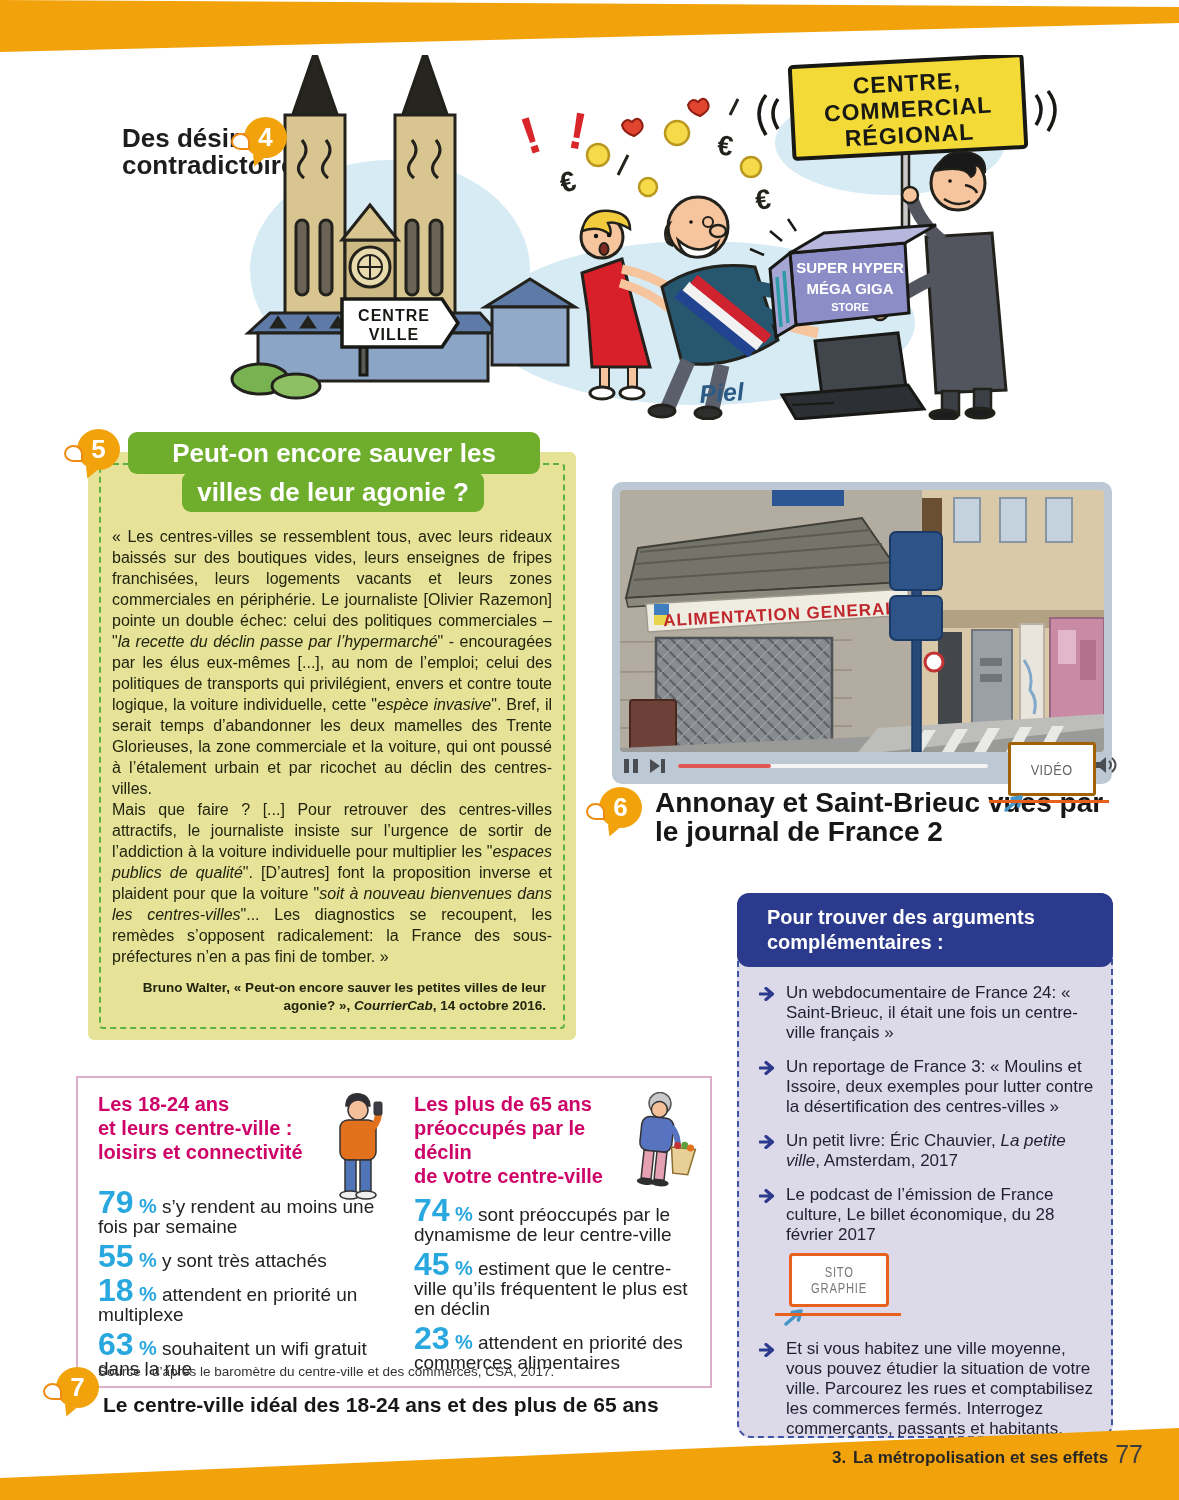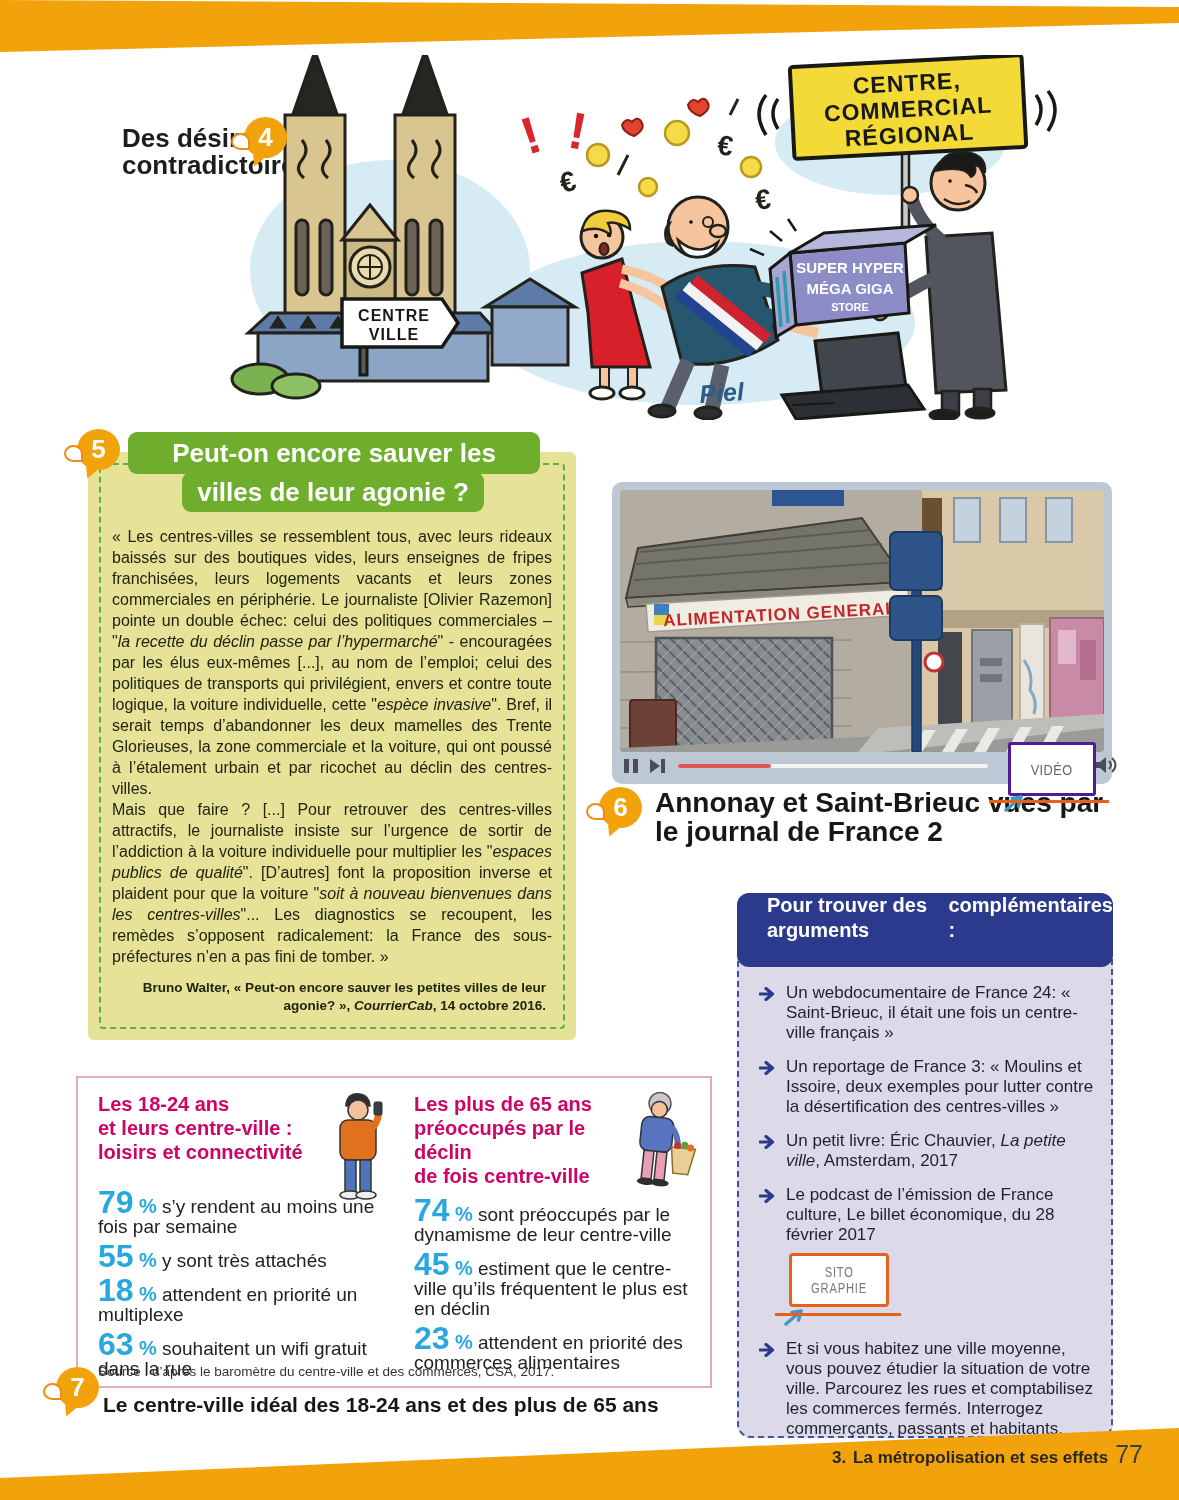--- a/index.html
+++ b/index.html
@@ -56,32 +56,32 @@
   .video-frame{ position:absolute; left:612px; top:482px; width:500px; height:302px;
     background:#BCC9D4; border-radius:10px; z-index:2;}
   .shop-photo{ position:absolute; left:8px; top:8px; width:484px; height:262px; border-radius:4px;}
   .shop-sign-text{ font-weight:bold; font-size:17px; letter-spacing:1px; text-anchor:middle; fill:#C0272D;}
   .controls{ position:absolute; left:10px; right:8px; top:272px; height:24px; display:flex; align-items:center;}
   .ctl{ margin-right:6px; display:flex; align-items:center; cursor:pointer;}
   .track{ flex:1; height:4px; background:#f4f4f4; border-radius:2px; margin:0 12px 0 6px; position:relative;}
   .track-fill{ height:100%; background:#E25555; border-radius:2px;}
   .speaker{ position:absolute; right:-6px; top:274px; }
   .video-label-box{ position:absolute; right:16px; top:260px; width:88px; height:54px; background:#fff;
-    border:3px solid #4c1d95; border-radius:3px; display:flex; align-items:center; justify-content:center; z-index:5;}
+    border:3px solid #a16207; border-radius:3px; display:flex; align-items:center; justify-content:center; z-index:5;}
   .video-label-box span{ font-size:15px; color:#666; transform:scaleX(.85); letter-spacing:.5px;}
   .video-label-box::after{ content:""; position:absolute; left:-22px; bottom:-10px; width:120px; height:3px; background:#E8611C;}
   .cursor-arrow{ position:absolute; left:-8px; bottom:-20px;}
   .video-caption{ position:absolute; left:655px; top:788px; font-weight:bold; font-size:28px; line-height:29px; color:#171717;}
 
   
   .blue-box{ position:absolute; left:737px; top:893px; width:376px; height:545px;
     background:#DCD9E9; border:2px dashed #4053A4; border-radius:14px;}
   .blue-head{ position:absolute; left:-2px; right:-2px; top:-2px; height:74px; background:#2B3A8D;
     border-radius:12px; color:#fff; font-weight:bold; font-size:20px; line-height:25px;
-    display:flex; flex-direction:row; justify-content:center; padding-left:30px;}
+    display:flex; flex-direction:column; justify-content:center; padding-left:30px;}
   .blue-items{ position:absolute; top:88px; left:20px; right:14px;}
   .bb-item{ position:relative; padding-left:27px; margin-bottom:14px; font-size:17px; line-height:20px; color:#1f2130;}
   .bb-item .arr{ position:absolute; left:0; top:3px;}
   .sito-wrap{ position:relative; margin:4px 0 32px 30px; width:100px;text-align:center;}
   .sito-box{ width:100px; height:54px; background:#fff; border:3px solid #E8611C; border-radius:4px;
     display:flex; flex-direction:column; align-items:center; justify-content:center;
     color:#787878; font-size:14px; line-height:16px; letter-spacing:1px;}
   .sito-box span{ transform:scaleX(.8); display:block;}
   .sito-wrap::after{ content:""; position:absolute; left:-14px; bottom:-9px; width:126px; height:3px; background:#E8611C;}
   .sito-arrow{ position:absolute; left:-6px; bottom:-20px;}
@@ -458,21 +458,21 @@
         <p><span class="num">79</span> <span class="unit">%</span><span> s’y rendent au moins une fois par semaine</span></p>
         <p><span class="num">55</span> <span class="unit">%</span><span> y sont très attachés</span></p>
         <p><span class="num">18</span> <span class="unit">%</span><span> attendent en priorité un multiplexe</span></p>
         <p><span class="num">63</span> <span class="unit">%</span><span> souhaitent un wifi gratuit dans la rue</span></p>
       </div>
     </div>
     <div class="col col-right">
       <div class="stat-title">
         <div>Les plus de 65 ans</div>
         <div>préoccupés par le déclin</div>
-        <div>de fois centre-ville</div>
+        <div>de votre centre-ville</div>
       </div>
       <svg class="stat-icon" width="70" height="104" viewBox="0 0 70 104">
         <g transform="rotate(6 35 50)">
           <circle cx="28" cy="12" r="11" fill="#C9C9CC" stroke="#555" stroke-width="1.5"></circle>
           <circle cx="28" cy="18" r="8" fill="#F3C09B" stroke="#333" stroke-width="1.5"></circle>
           <rect x="12" y="26" width="32" height="34" rx="8" fill="#5873C0" stroke="#333" stroke-width="1.5"></rect>
           <path d="M42 34 q8 8 8 20" stroke="#5873C0" stroke-width="6" fill="none"></path>
           <rect x="17" y="60" width="10" height="28" fill="#E5A0B4" stroke="#333" stroke-width="1.5"></rect>
           <rect x="30" y="60" width="10" height="28" fill="#E5A0B4" stroke="#333" stroke-width="1.5"></rect>
           <ellipse cx="22" cy="91" rx="9" ry="3.5" fill="#2E2E2E"></ellipse>

